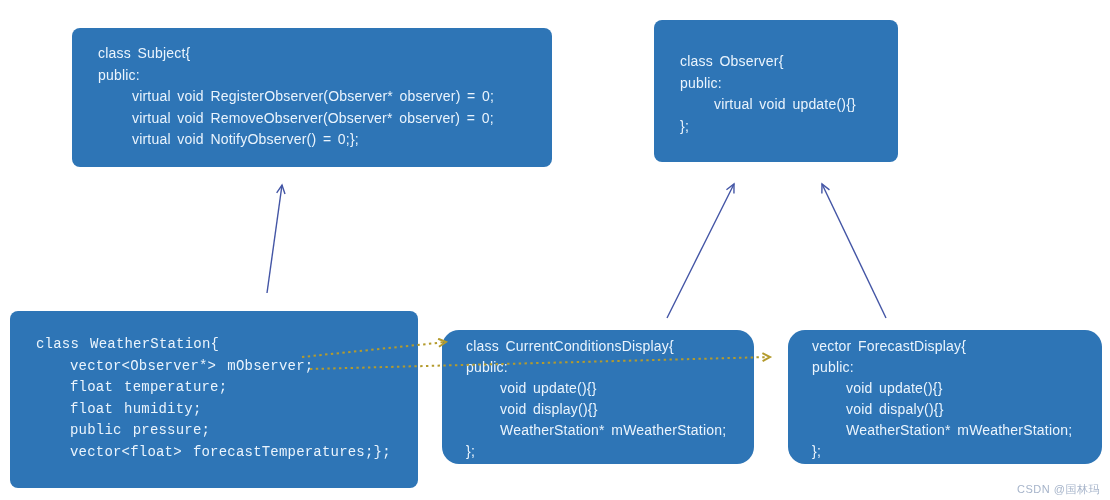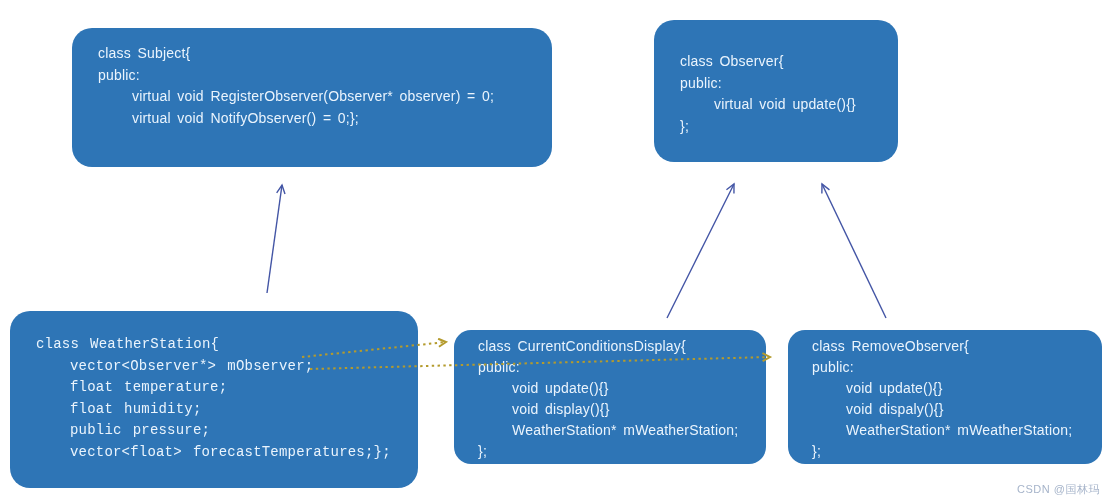--- a/index.html
+++ b/index.html
@@ -6,21 +6,21 @@
     --bg:#ffffff; --box-fill:#2e75b6; --box-text:#eaf4fd;
     --arrow-solid:#4355a5; --arrow-dotted:#b49b2d; --watermark:#a6b4ca;
   }
   html,body{margin:0;padding:0;background:#fff;}
   .stage{
     position:relative; width:1110px; height:500px; overflow:hidden;
     background:var(--bg);
     font-family:"Liberation Sans","DejaVu Sans",sans-serif;
   }
   .cbox{
-    position:absolute; background:var(--box-fill); border-radius:20px;
+    position:absolute; background:var(--box-fill); border-radius:8px;
     color:var(--box-text); font-size:14px; line-height:21.6px;
     padding-left:26px; padding-right:6px; box-sizing:border-box;
     word-spacing:2.5px; letter-spacing:0.2px;
   }
   .cbox.tight{line-height:21px; border-radius:17px;}
   .ln{white-space:pre;}
   .ln.ind{padding-left:34px;}
   .arrows{position:absolute; left:0; top:0; pointer-events:none;}
   line.solid{stroke:var(--arrow-solid); stroke-width:1.4;}
   line.dotted{stroke:var(--arrow-dotted); stroke-width:2; stroke-dasharray:2.4 3.4;}
@@ -33,50 +33,51 @@
 </style>
 </head>
 <body>
 
 <div class="stage">
 
   <div class="cbox" style="left:72px; top:28px; width:480px; height:139px; padding-top:15px;">
     <div class="ln">class Subject{</div>
     <div class="ln">public:</div>
     <div class="ln ind">virtual void RegisterObserver(Observer* observer) = 0;</div>
+    <div class="ln ind">virtual void RemoveObserver(Observer* observer) = 0;</div>
     <div class="ln ind">virtual void NotifyObserver() = 0;};</div>
   </div>
 
   <div class="cbox" style="left:654px; top:20px; width:244px; height:142px; padding-top:31px;">
     <div class="ln">class Observer{</div>
     <div class="ln">public:</div>
     <div class="ln ind">virtual void update(){}</div>
     <div class="ln">};</div>
   </div>
 
   <div class="cbox" style="left:10px; top:311px; width:408px; height:177px; padding-top:23px;font-family:Liberation Mono, monospace;">
     <div class="ln">class WeatherStation{</div>
     <div class="ln ind">vector&lt;Observer*&gt; mObserver;</div>
     <div class="ln ind">float temperature;</div>
     <div class="ln ind">float humidity;</div>
     <div class="ln ind">public pressure;</div>
     <div class="ln ind">vector&lt;float&gt; forecastTemperatures;};</div>
   </div>
 
-  <div class="cbox tight" style="left:454px; top:330px; width:312px; height:134px; padding-top:6px; padding-left:24px;">
+  <div class="cbox tight" style="left:442px; top:330px; width:312px; height:134px; padding-top:6px; padding-left:24px;">
     <div class="ln">class CurrentConditionsDisplay{</div>
     <div class="ln">public:</div>
     <div class="ln ind">void update(){}</div>
     <div class="ln ind">void display(){}</div>
     <div class="ln ind">WeatherStation* mWeatherStation;</div>
     <div class="ln">};</div>
   </div>
 
   <div class="cbox tight" style="left:788px; top:330px; width:314px; height:134px; padding-top:6px; padding-left:24px;">
-    <div class="ln">class RemoveObserver{</div>
+    <div class="ln">vector ForecastDisplay{</div>
     <div class="ln">public:</div>
     <div class="ln ind">void update(){}</div>
     <div class="ln ind">void dispaly(){}</div>
     <div class="ln ind">WeatherStation* mWeatherStation;</div>
     <div class="ln">};</div>
   </div>
 
   <svg class="arrows" width="1110" height="500" viewBox="0 0 1110 500">
     <defs>
       <marker id="mSolid" markerWidth="14" markerHeight="12" refX="10" refY="5" orient="auto" markerUnits="userSpaceOnUse">

